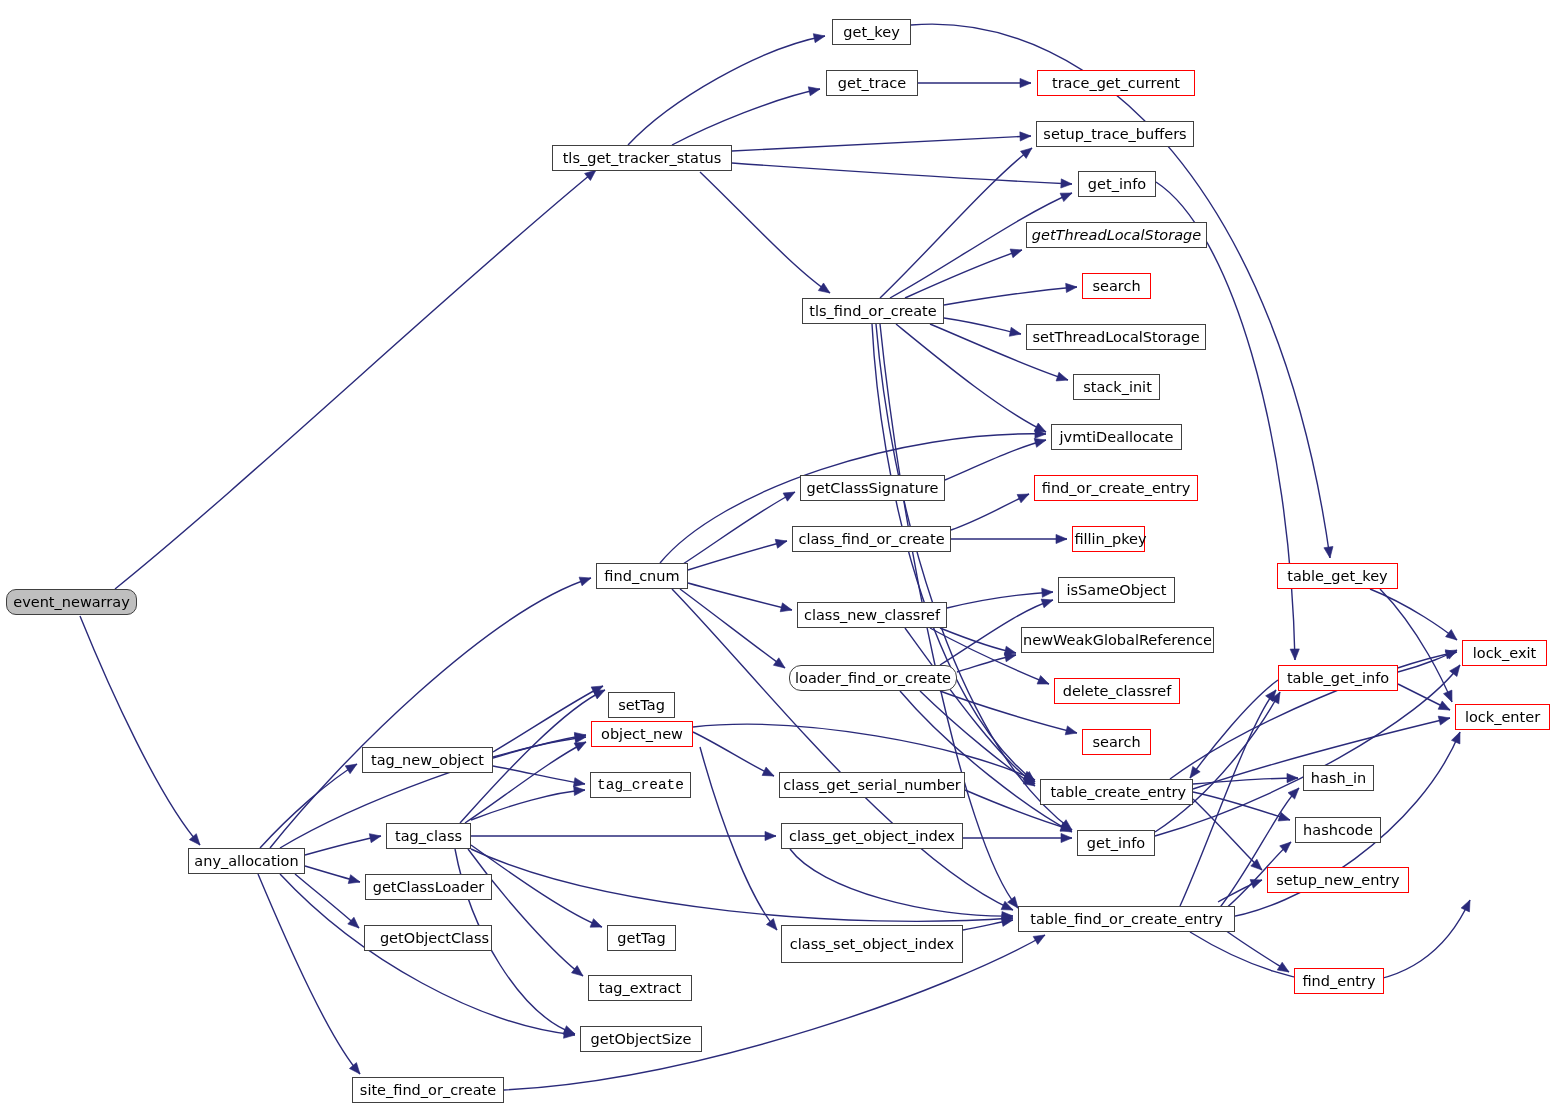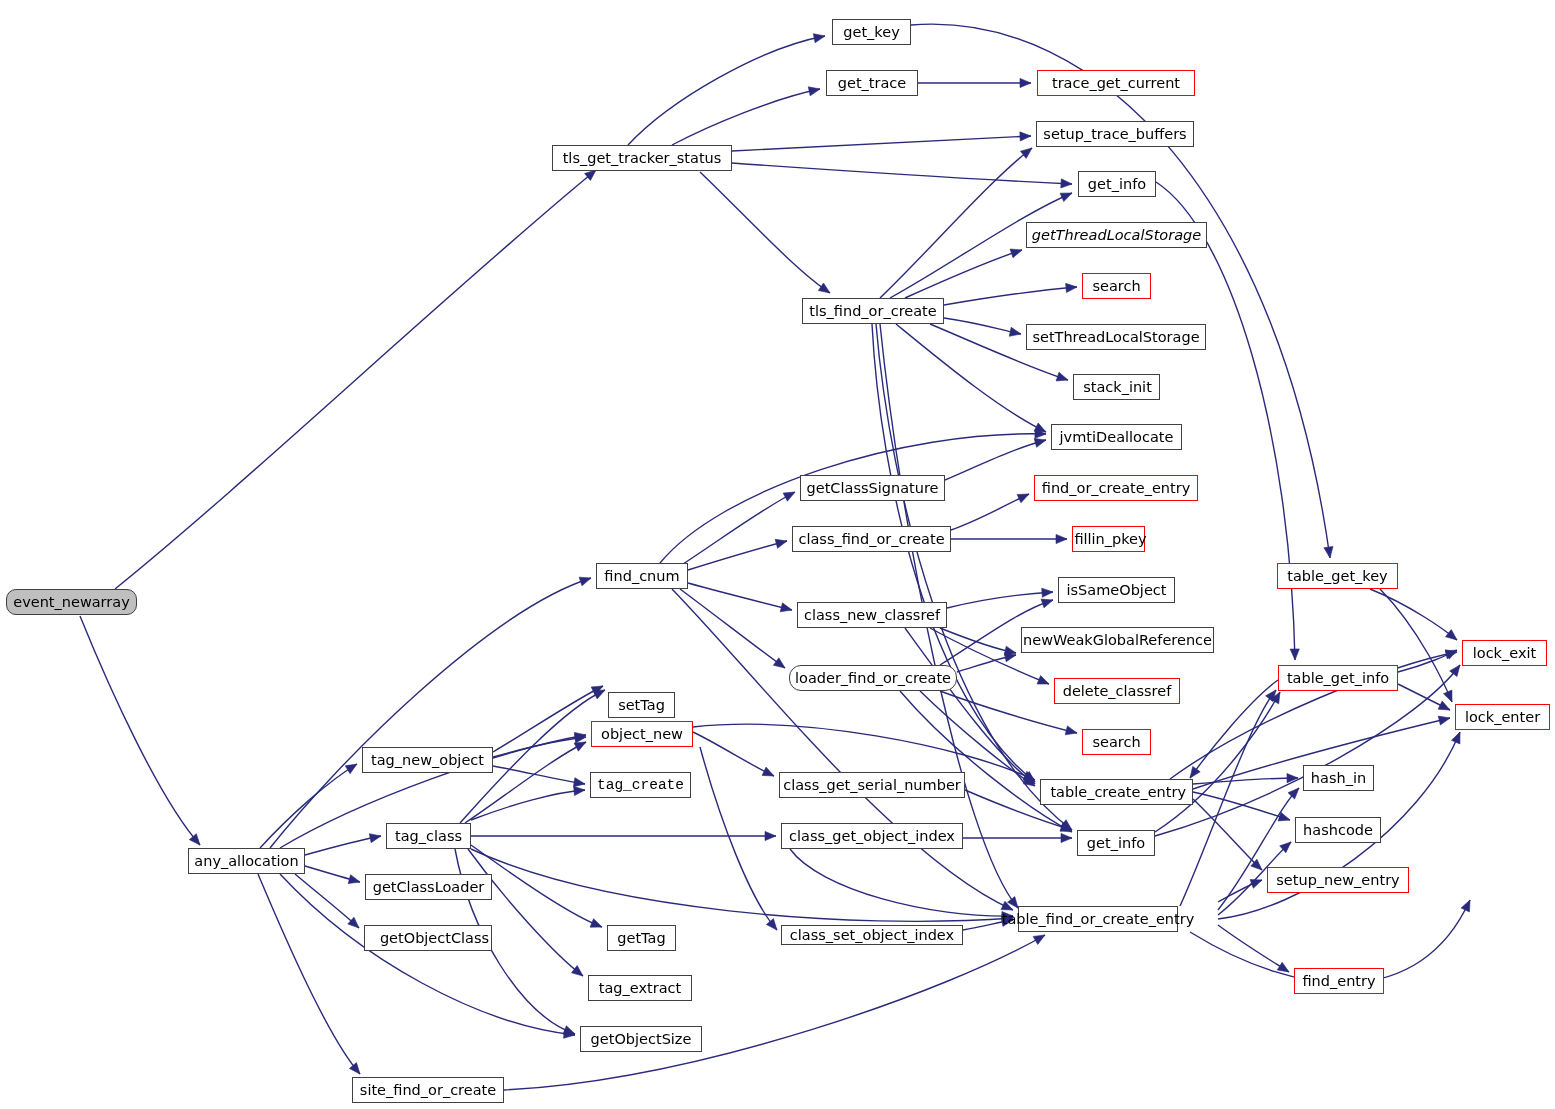--- a/index.html
+++ b/index.html
@@ -520,30 +520,30 @@
       </div>
       <div class="node" style="left: 188px; top: 848px; width: 117px; height: 26px;">
         <span class="label">any_allocation</span>
       </div>
       <div class="node" style="left: 365px; top: 874px; width: 127px; height: 26px;">
         <span class="label">getClassLoader</span>
       </div>
       <div class="node red" style="left: 1267px; top: 867px; width: 142px; height: 26px;">
         <span class="label">setup_new_entry</span>
       </div>
-      <div class="node" style="left: 1018px; top: 906px; width: 160px; height: 26px; align-items: center;">
+      <div class="node" style="left: 1018px; top: 906px; width: 217px; height: 26px; align-items: center;">
         <span class="label">table_find_or_create_entry</span>
       </div>
       <div class="node" style="left: 364px; top: 925px; width: 128px; height: 26px; padding-left: 19px;">
         <span class="label">getObjectClass</span>
       </div>
       <div class="node" style="left: 607px; top: 925px; width: 69px; height: 26px;">
         <span class="label">getTag</span>
       </div>
-      <div class="node" style="left: 781px; top: 925px; width: 182px; height: 20px;">
+      <div class="node" style="left: 781px; top: 925px; width: 182px; height: 38px;">
         <span class="label">class_set_object_index</span>
       </div>
       <div class="node red" style="left: 1294px; top: 968px; width: 90px; height: 26px;">
         <span class="label">find_entry</span>
       </div>
       <div class="node" style="left: 588px; top: 975px; width: 104px; height: 26px;">
         <span class="label">tag_extract</span>
       </div>
       <div class="node" style="left: 580px; top: 1026px; width: 122px; height: 26px;">
         <span class="label">getObjectSize</span>

